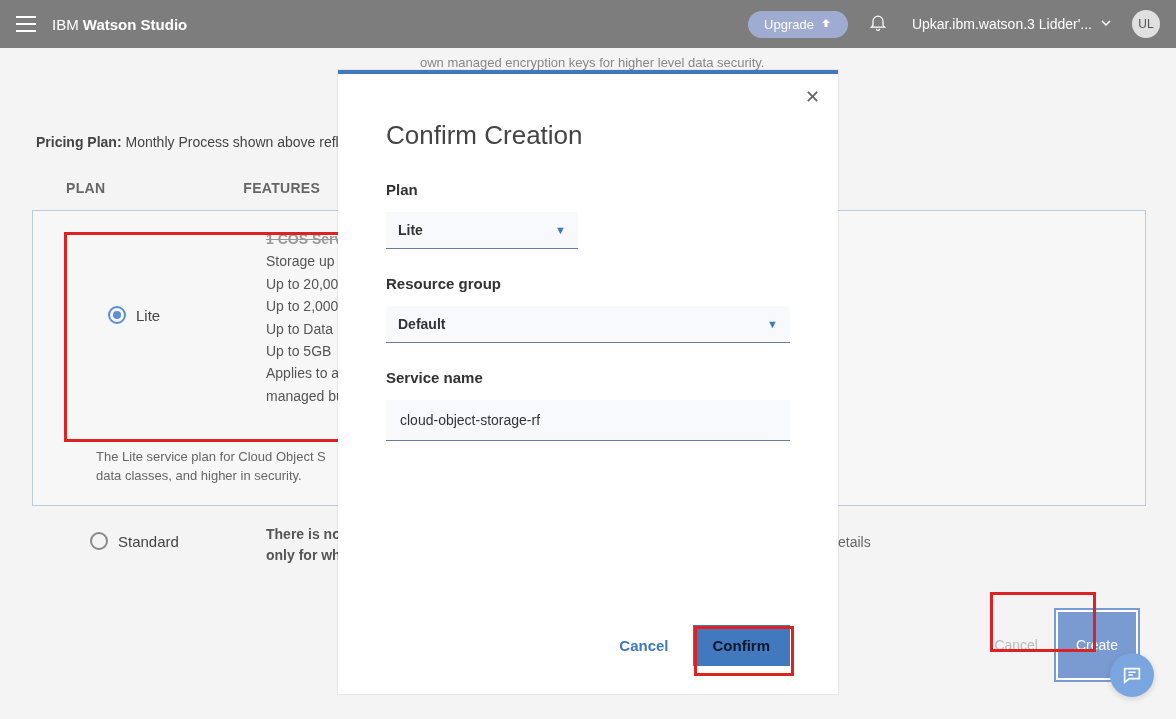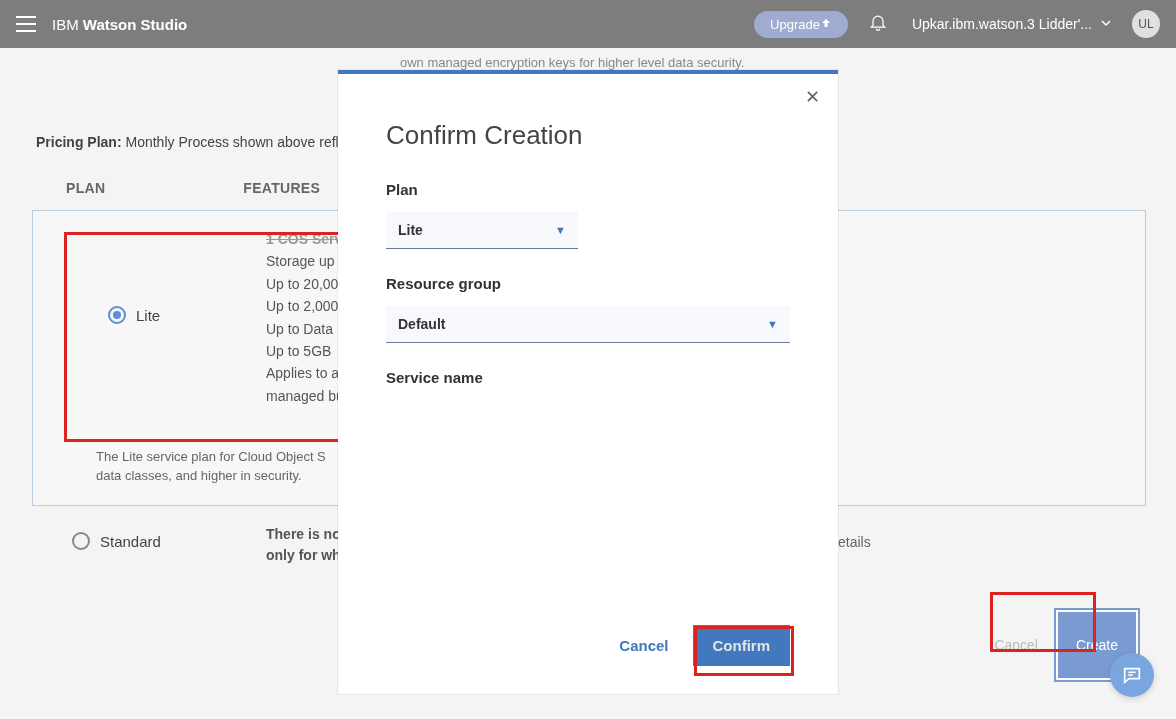--- a/index.html
+++ b/index.html
@@ -5,36 +5,36 @@
 * { margin: 0; padding: 0; box-sizing: border-box; font-family: "Helvetica Neue", Arial, sans-serif; }
 body { background: #f4f4f4; width: 1176px; height: 719px; overflow: hidden; position: relative; }
 
 
 .header { background: #7d7d7d; height: 48px; display: flex; align-items: center; padding: 4px 16px; color: #fff; }
 .hamburger { width: 20px; height: 20px; margin-right: 16px; display: flex; flex-direction: column; justify-content: space-around; cursor: pointer; }
 .hamburger span { height: 2px; background: #fff; display: block; }
 .brand { font-size: 15px; }
 .brand b { font-weight: 600; }
 .header-spacer { flex: 1; }
-.upgrade-btn { background: #9fabd0; border-radius: 16px; padding: 6px 16px; color: #fff; font-size: 13px; display: flex; align-items: center; margin-right: 20px; cursor: pointer; }
+.upgrade-btn { background: #9fabd0; border-radius: 16px; padding: 6px 16px; color: #fff; font-size: 13px; display: flex; align-items: center; gap: 6px; margin-right: 20px; cursor: pointer; }
 .bell { margin-right: 24px; cursor: pointer; }
 .user-area { display: flex; align-items: center; gap: 8px; font-size: 14px; }
 .avatar { width: 28px; height: 28px; border-radius: 50%; background: #e0e0e0; color: #555; display: flex; align-items: center; justify-content: center; font-size: 12px; margin-left: 12px; text-align: right; }
 
 
-.bg-text { position: absolute; top: 48px; left: 400px; right: 30px; color: #888; font-size: 13px; line-height: 1.4; padding-top: 6px; }
+.bg-text { position: absolute; top: 48px; left: 420px; right: 30px; color: #888; font-size: 13px; line-height: 1.4; padding-top: 6px; }
 .pricing-row { position: absolute; top: 134px; left: 36px; color: #444; font-size: 14px; }
 .pricing-row b { font-weight: 700; }
 
 .table-head { position: absolute; top: 180px; left: 66px; display: flex; gap: 138px; color: #666; font-size: 14px; font-weight: 600; letter-spacing: .3px; }
 
 .plan-box { position: absolute; top: 210px; left: 32px; width: 1114px; height: 296px; border: 1px solid #bcd; background: rgba(255,255,255,0.25); }
 .radio-row { position: absolute; display: flex; align-items: center; gap: 10px; }
 .radio-lite { top: 306px; left: 108px; }
-.radio-std { top: 532px; left: 72px; }
+.radio-std { top: 532px; left: 90px; }
 .radio-circle { width: 18px; height: 18px; border-radius: 50%; border: 2px solid #5b8dd9; display: flex; align-items: center; justify-content: center; }
 .radio-circle.filled::after { content: ''; width: 8px; height: 8px; border-radius: 50%; background: #5b8dd9; }
 .radio-circle.empty { border-color: #888; }
 .plan-name { font-size: 15px; color: #444; }
 
 .features { position: absolute; top: 228px; left: 266px; font-size: 14px; color: #555; line-height: 1.6; }
 .features .struck { text-decoration: line-through; color: #999; font-weight: 700; }
 .lite-desc { position: absolute; top: 448px; left: 96px; font-size: 13px; color: #666; line-height: 1.45; }
 .std-desc { position: absolute; top: 524px; left: 266px; font-size: 14px; color: #555; font-weight: 700; line-height: 1.5; }
 .details-text { position: absolute; top: 534px; left: 838px; font-size: 14px; color: #666; }
@@ -55,21 +55,21 @@
 .modal-close { position: absolute; top: 12px; right: 18px; font-size: 18px; color: #666; cursor: pointer; }
 .modal-body { padding: 46px 48px 20px 48px; flex: 1; }
 .modal-title { font-size: 26px; font-weight: 300; color: #444; margin-bottom: 30px; }
 .field-label { font-size: 15px; font-weight: 600; color: #333; margin-bottom: 14px; }
 .select { width: 192px; background: #f7f9fc; border: none; border-bottom: 1px solid #6b7a99; padding: 10px 12px; font-size: 14px; font-weight: 600; color: #333; display: flex; justify-content: space-between; align-items: center; margin-bottom: 26px; cursor: pointer; }
 .select.wide { width: 404px; }
 .select .caret { color: #4178be; font-size: 11px; }
 .text-input { width: 404px; background: #f7f9fc; border: none; border-bottom: 1px solid #6b7a99; padding: 12px 14px; font-size: 14px; color: #333; outline: none; }
 .modal-footer { display: flex; justify-content: flex-end; gap: 24px; padding: 22px 48px 28px; align-items: center; }
 .modal-cancel { color: #4178be; font-size: 15px; font-weight: 600; cursor: pointer; }
-.modal-confirm { background: #4178be; color: #e5e5e5; padding: 12px 20px; font-size: 15px; font-weight: 600; border: none; cursor: pointer; }
+.modal-confirm { background: #4178be; color: #0f172a; padding: 12px 20px; font-size: 15px; font-weight: 600; border: none; cursor: pointer; }
 
 
 .fab { position: absolute; bottom: 22px; right: 22px; width: 44px; height: 44px; border-radius: 50%; background: #7aa6e0; display: flex; align-items: center; justify-content: center; color: #fff; cursor: pointer; box-shadow: 0 2px 6px rgba(0,0,0,0.15); }
 </style>
 </head>
 <body>
 
 <div class="header">
   <div class="hamburger">
       <span></span>
@@ -173,20 +173,21 @@
       <span class="caret">▼</span>
     </div>
 
     <div class="field-label">Resource group</div>
     <div class="select wide">
       <span>Default</span>
       <span class="caret">▼</span>
     </div>
 
     <div class="field-label">Service name</div>
+    <input class="text-input" type="text" value="cloud-object-storage-rf" style="">
   </div>
   <div class="modal-footer">
     <span class="modal-cancel">Cancel</span>
     <button class="modal-confirm">Confirm</button>
   </div>
 </div>
 
 <div class="red-box red-confirm"></div>
 
 <div class="fab">

